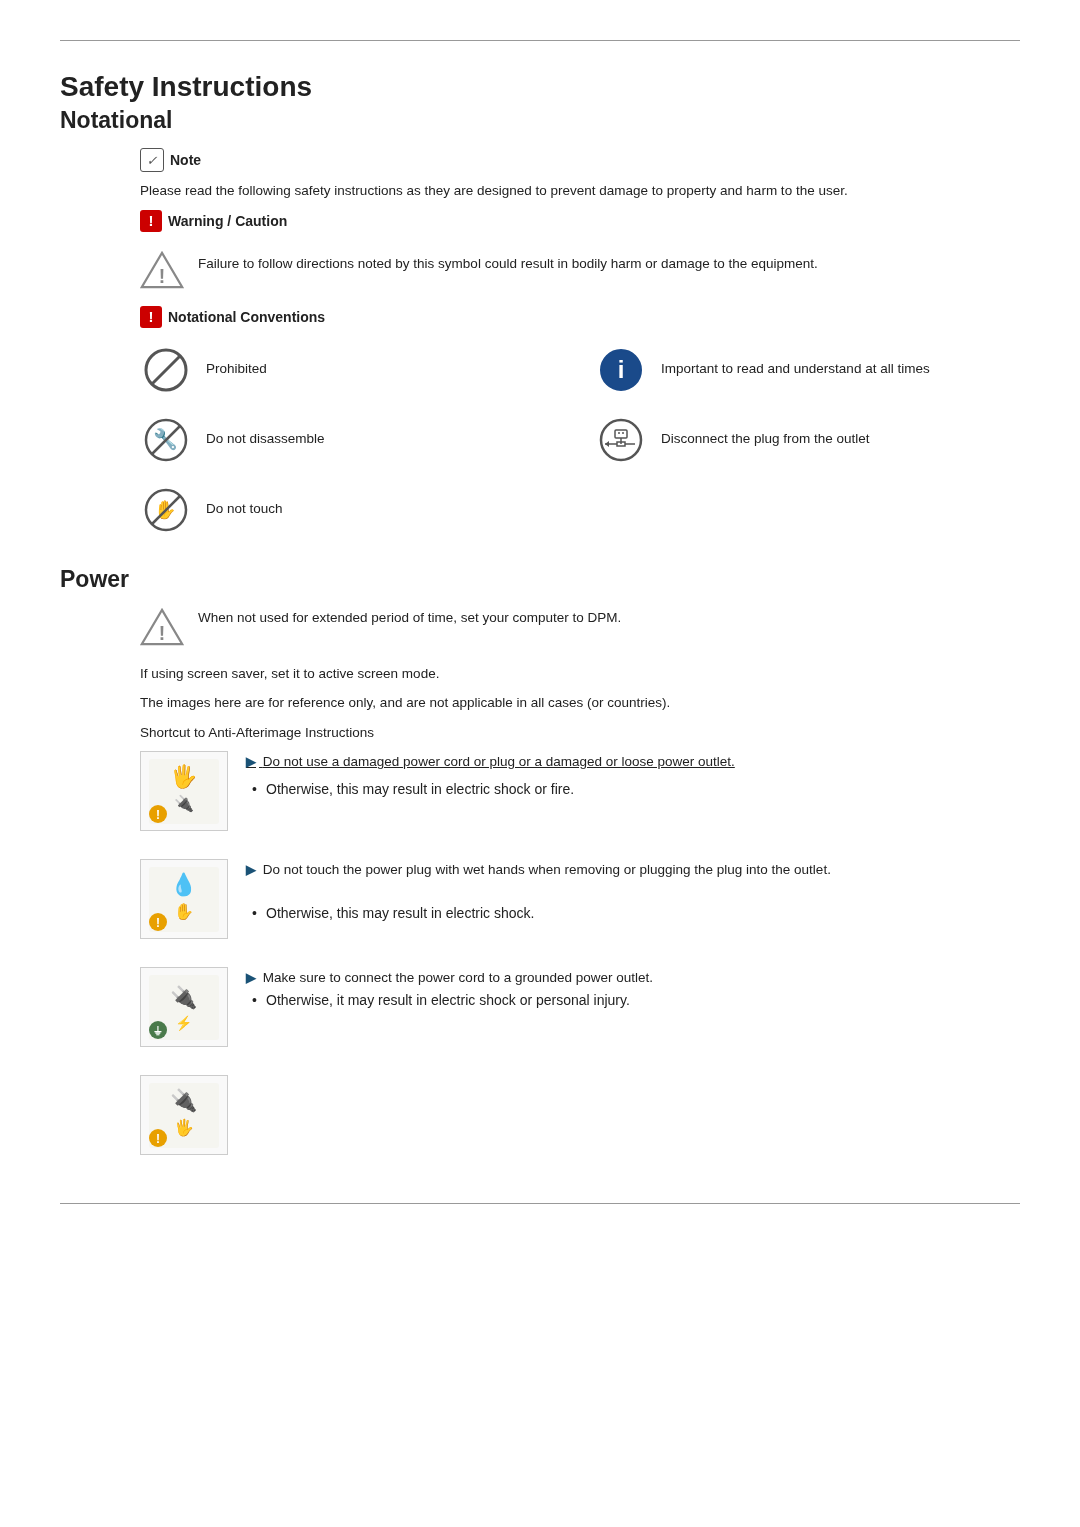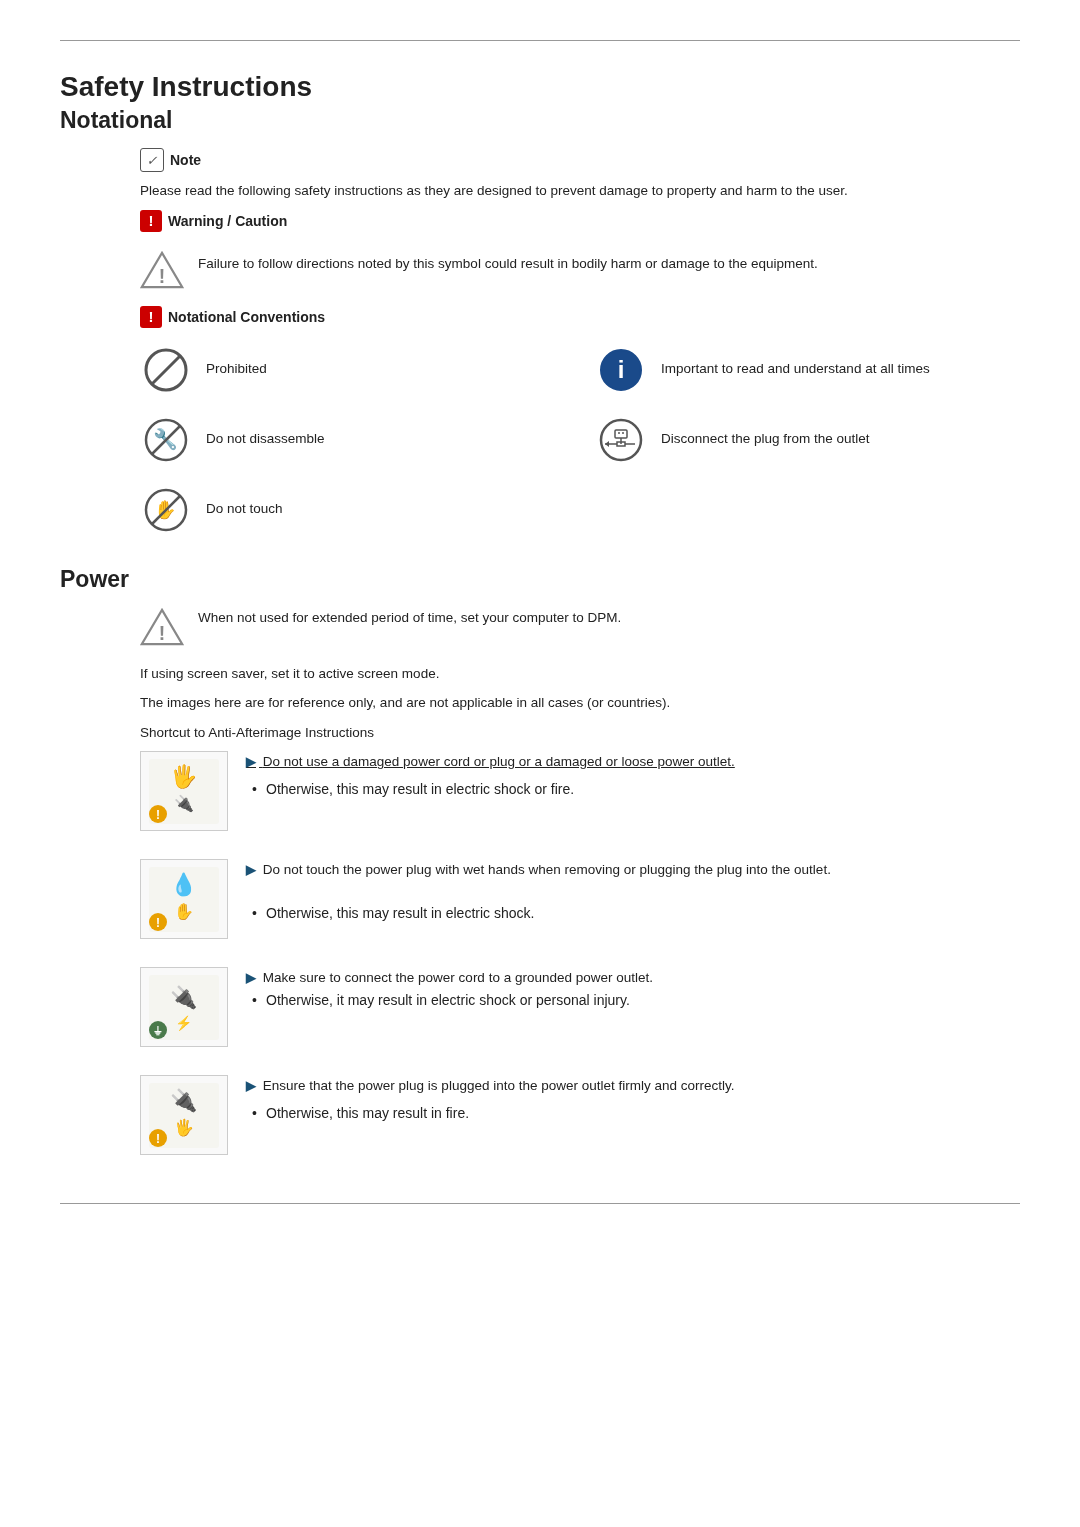--- a/index.html
+++ b/index.html
@@ -370,24 +370,17 @@
   <div class="image-text-row">
     <div class="power-image-box">
       <svg width="80" height="75" viewBox="0 0 80 75">
         <rect x="5" y="5" width="70" height="65" fill="#f5f5f0" rx="3"></rect>
         <text x="40" y="30" text-anchor="middle" font-size="22">🔌</text>
         <text x="40" y="55" text-anchor="middle" font-size="16">🖐</text>
         <circle cx="14" cy="60" r="9" fill="#e8a000"></circle>
         <text x="14" y="65" text-anchor="middle" font-size="12" fill="white" font-weight="bold">!</text>
       </svg>
     </div>
-    <div class="power-item-text">
-      <p style="margin-bottom:6px;">
-        <span class="blue-arrow-icon">▶</span>
-        <span>Ensure that the power plug is plugged into the power outlet firmly and correctly.</span>
-      </p>
-      <p class="bullet-item">Otherwise, this may result in fire.</p>
-    </div>
   </div>
 
 </div>
 
 <hr class="bottom-divider">
 
 </body></html>

